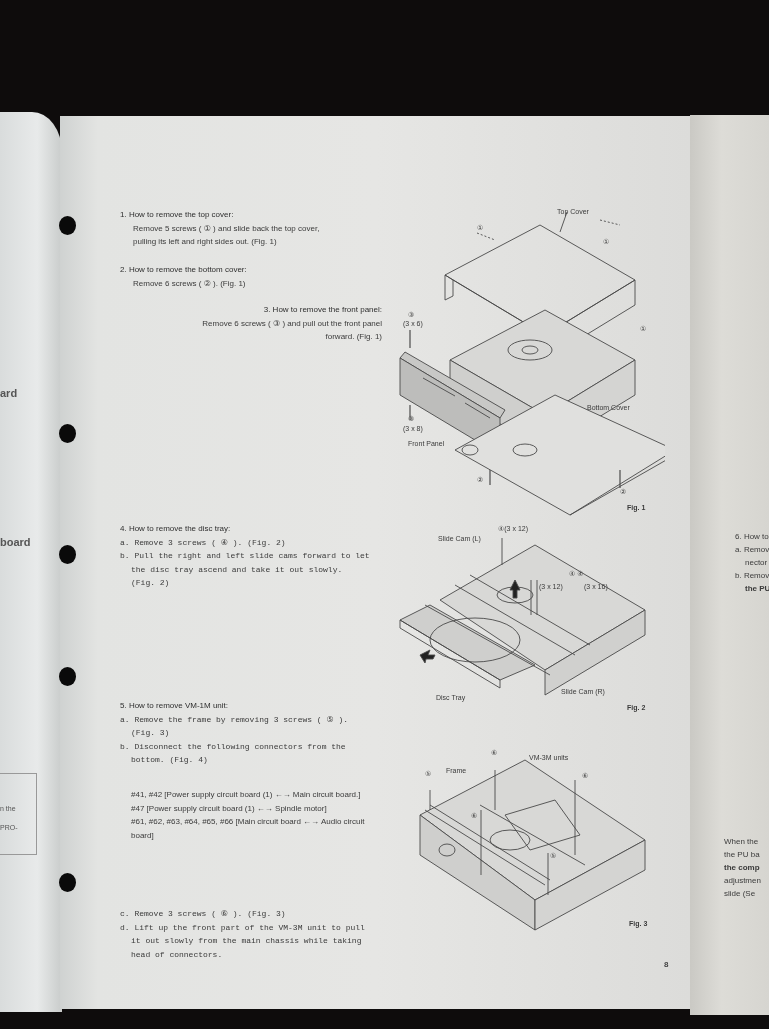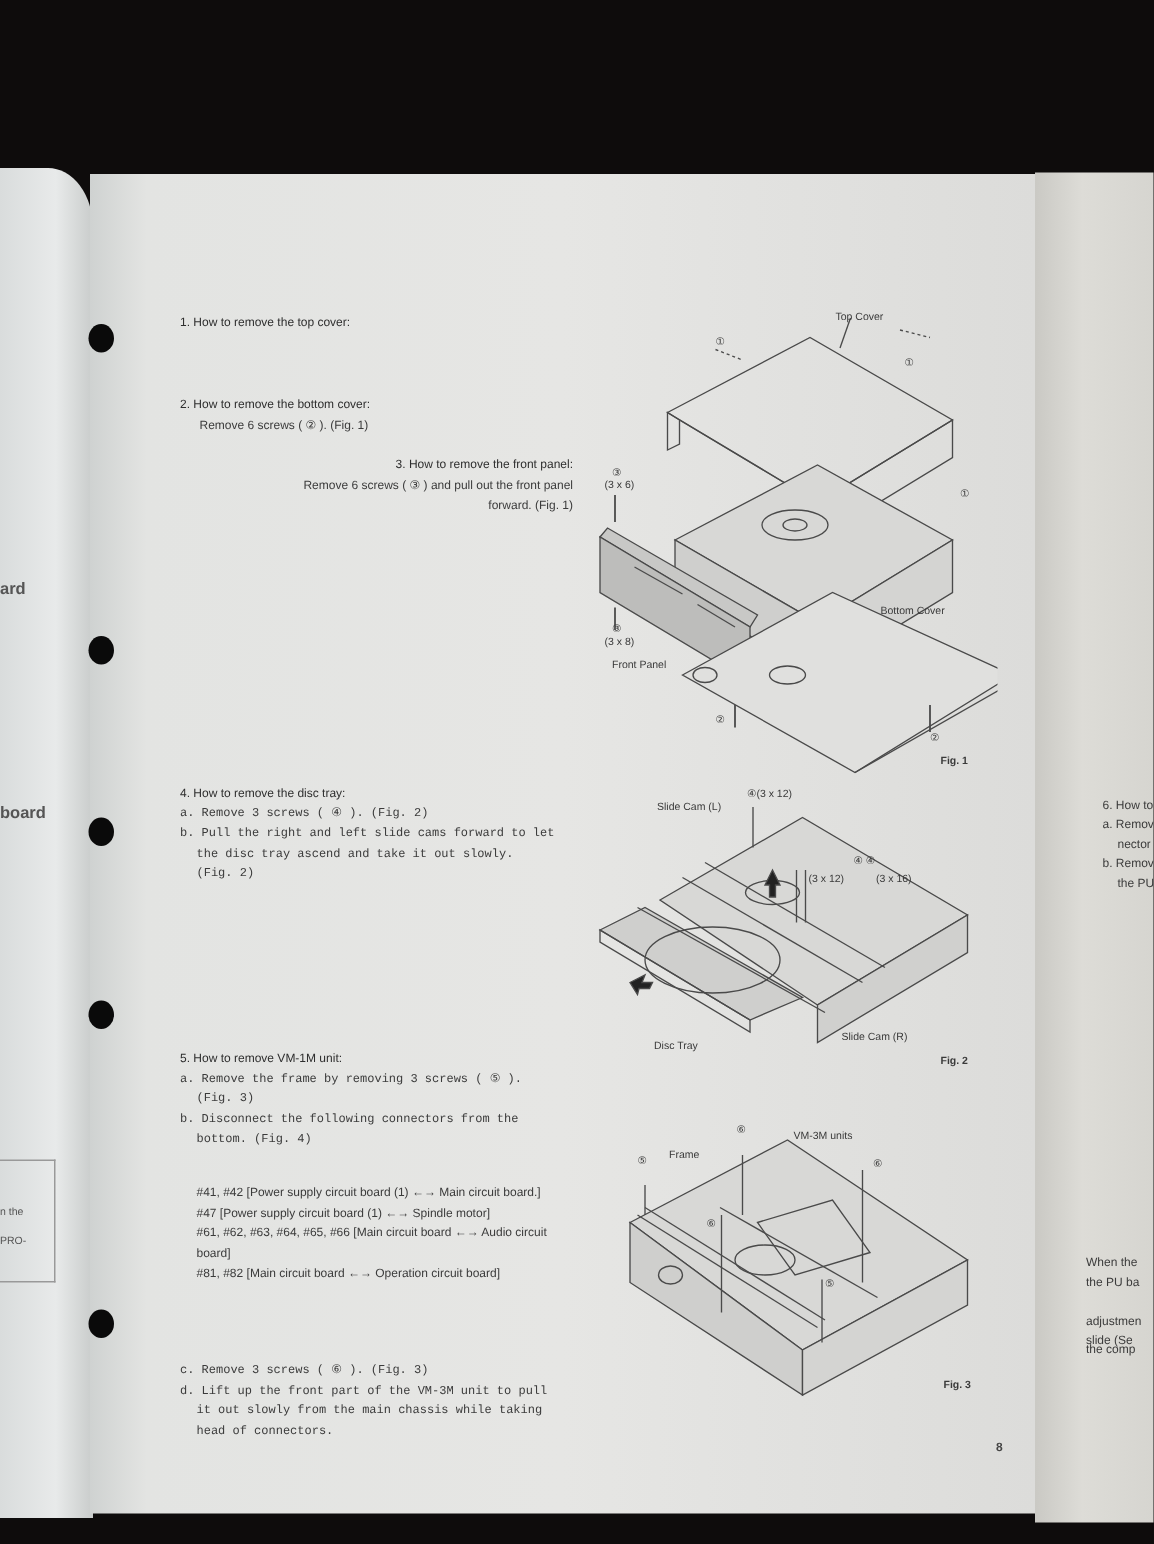--- a/index.html
+++ b/index.html
@@ -29,38 +29,40 @@
 </div>
 <div class="left-box"></div>
 <div class="left-small" style="top:805px;">n the</div>
 <div class="left-small" style="top:824px;">PRO-</div>
 
 <div class="right-page">
   <div class="rtext hd" style="left:45px;top:415px;">6. How to</div>
   <div class="rtext" style="left:45px;top:428px;">a. Remov</div>
   <div class="rtext" style="left:45px;top:441px;padding-left:10px;">nector</div>
   <div class="rtext" style="left:45px;top:454px;">b. Remov</div>
-  <div class="rtext" style="left:45px;top:467px;padding-left:10px;">the PU</div>
+  <div class="rtext" style="left:45px;top:467px;padding-left:10px;font-weight:bold;">the PU</div>
   <div class="rtext" style="left:34px;top:720px;">When the</div>
   <div class="rtext" style="left:34px;top:733px;">the PU ba</div>
-  <div class="rtext" style="left:34px;top:778px;">the comp</div>
+  <div class="rtext" style="left:34px;top:746px;font-weight:bold;">the comp</div>
   <div class="rtext" style="left:34px;top:759px;">adjustmen</div>
   <div class="rtext" style="left:34px;top:772px;">slide (Se</div>
 </div>
 
 <div class="page"></div>
 
 <div class="hole" style="left:59px;top:216px;"></div>
 <div class="hole" style="left:59px;top:424px;"></div>
 <div class="hole" style="left:59px;top:545px;"></div>
 <div class="hole" style="left:59px;top:667px;"></div>
 <div class="hole" style="left:59px;top:873px;"></div>
 
 <div class="text" style="left:120px;top:208px;width:262px;">
   <div class="hd">1. How to remove the top cover:</div>
+  <div class="ind">Remove 5 screws ( ① ) and slide back the top cover,</div>
+  <div class="ind">pulling its left and right sides out. (Fig. 1)</div>
 </div>
 <div class="text" style="left:120px;top:263px;width:262px;">
   <div class="hd">2. How to remove the bottom cover:</div>
   <div class="ind">Remove 6 screws ( ② ). (Fig. 1)</div>
 </div>
 <div class="text" style="left:120px;top:303px;width:262px;text-align:right;">
   <div class="hd">3. How to remove the front panel:</div>
   <div class="ind">Remove 6 screws ( ③ ) and pull out the front panel</div>
   <div class="ind">forward. (Fig. 1)</div>
 </div>
@@ -73,21 +75,20 @@
 
 <div class="text" style="left:120px;top:699px;width:252px;">
   <div class="hd">5. How to remove VM-1M unit:</div>
   <div class="sub">a. Remove the frame by removing 3 screws ( ⑤ ). (Fig. 3)</div>
   <div class="sub">b. Disconnect the following connectors from the bottom. (Fig. 4)</div>
 </div>
 <div class="text" style="left:131px;top:788px;width:238px;">
   <div>#41, #42 [Power supply circuit board (1) ←→ Main circuit board.]</div>
   <div>#47 [Power supply circuit board (1) ←→ Spindle motor]</div>
   <div>#61, #62, #63, #64, #65, #66 [Main circuit board ←→ Audio circuit board]</div>
-  <div>#81, #82 [Main circuit board ←→ Operation circuit board]</div>
 </div>
 <div class="text" style="left:120px;top:907px;width:252px;">
   <div class="sub">c. Remove 3 screws ( ⑥ ). (Fig. 3)</div>
   <div class="sub">d. Lift up the front part of the VM-3M unit to pull it out slowly from the main chassis while taking head of connectors.</div>
 </div>
 
 <div class="fig" style="left:395px;top:200px;width:270px;height:320px;">
   <svg width="270" height="320" viewBox="0 0 270 320" fill="none" stroke="#4a4a4a" stroke-width="0.9">
 
     <polygon points="50,75 145,25 240,80 150,135"></polygon>

